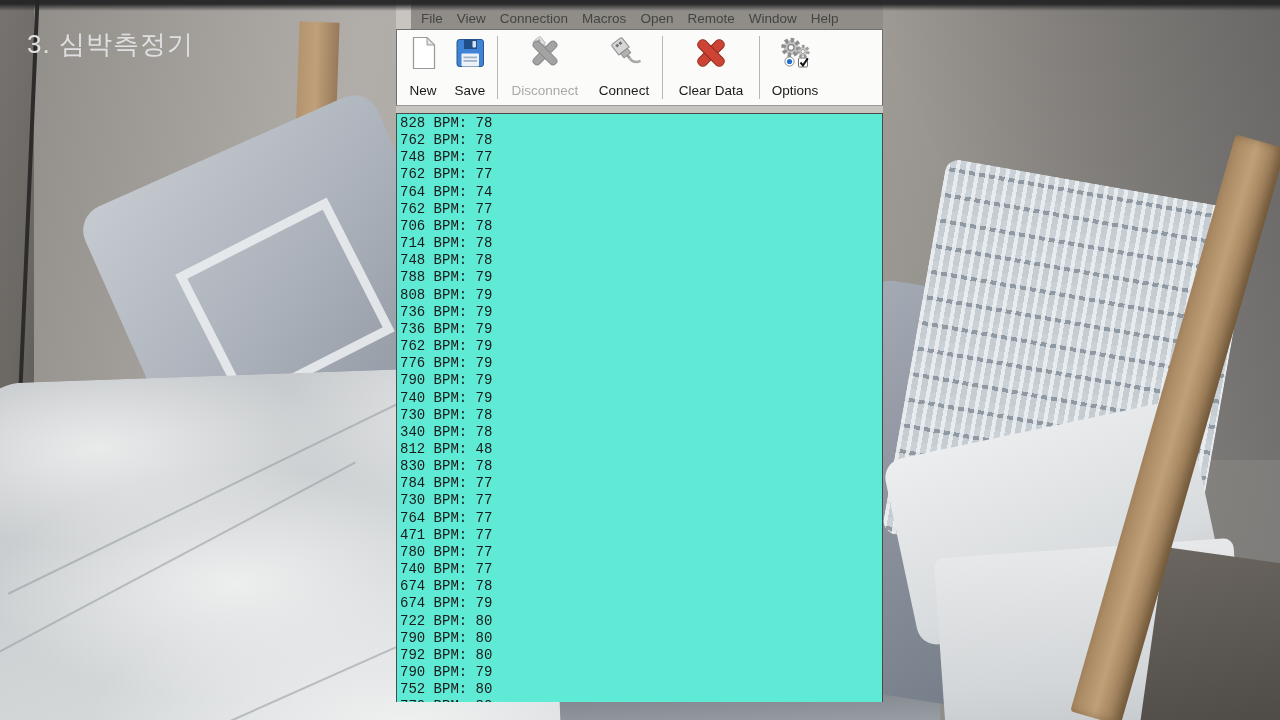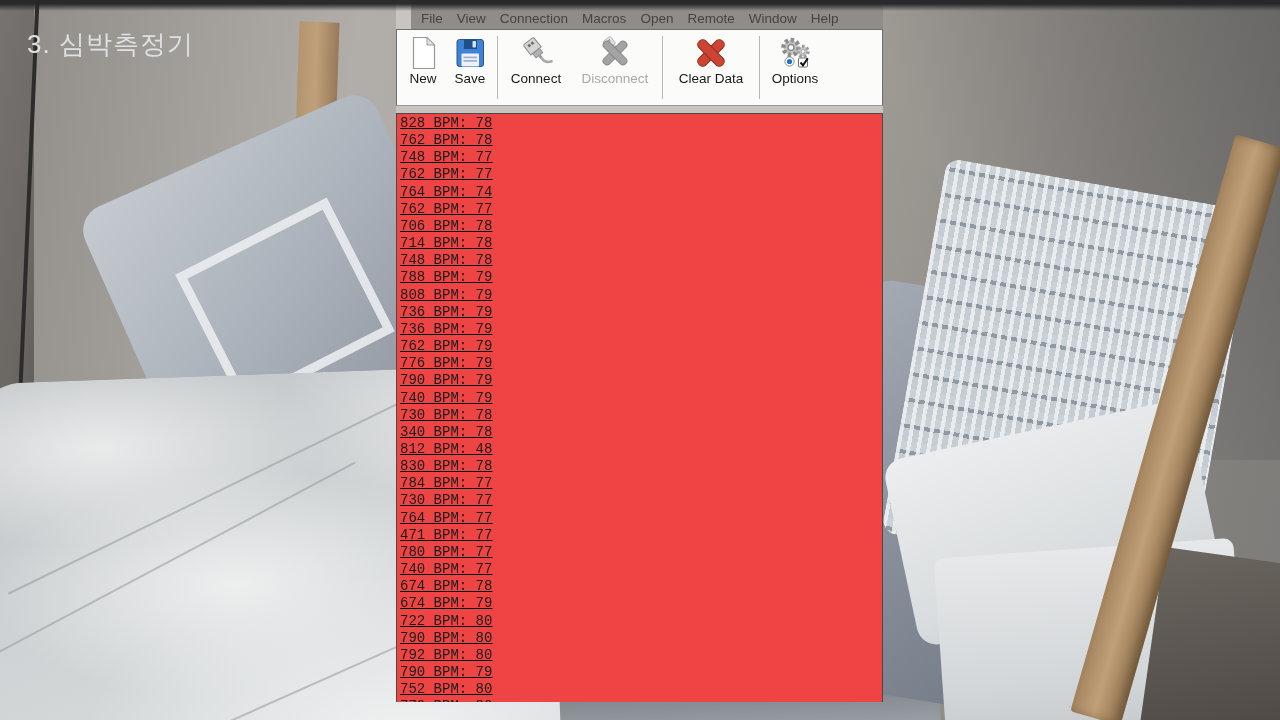--- a/index.html
+++ b/index.html
@@ -68,25 +68,25 @@
   
   .app-window { position:absolute; left:396px; top:0; width:487px; height:702px; z-index:20; overflow:hidden; background:#c8c4c0; }
   .menubar { position:absolute; left:15px; top:0; width:100%; height:29px;
     background:#908d89; display:flex; align-items:flex-end; padding:0 0 3px 3px; }
   .menu-item { padding:0 7px; font-size:13.5px; color:#45443f; white-space:nowrap; }
   .toolbar { position:absolute; left:0; top:29px; width:100%; height:77px;
     background:#fbfbfa; border:1px solid #6e6e6c; border-bottom:1px solid #9b9997;
     display:flex; align-items:stretch; padding-left:3px; }
   .tb-btn { display:flex; flex-direction:column; align-items:center; padding-top:5px; flex:none; }
   .tb-btn svg { width:36px; height:36px; flex:none; }
-  .tb-label { margin-top:0; font-size:13.5px; color:#1a1a1a; white-space:nowrap; }
+  .tb-label { margin-top:12px; font-size:13.5px; color:#1a1a1a; white-space:nowrap; }
   .tb-btn.disabled .tb-label { color:#a9a9a9; }
   .tb-sep { width:1px; background:#bab8b5; margin:6px 3px; flex:none; }
   .terminal { position:absolute; left:0; top:113px; width:487px; height:600px;
-    background:#ef4444; border:1px solid #4a4a48; overflow:hidden; padding:1px 0 0 3px;text-decoration:underline; }
+    background:#5eead4; border:1px solid #4a4a48; overflow:hidden; padding:1px 0 0 3px; }
   .term-line { font-family:"Liberation Mono","DejaVu Sans Mono",monospace;
     font-size:14px; line-height:17.15px; color:#1b1b1b; white-space:pre; }
 </style>
 </head>
 <body>
 
 <div class="slide">
 
   <div class="photo">
     <div class="wall"></div>
@@ -142,46 +142,46 @@
           <rect x="20.5" y="6" width="3.5" height="6.5" rx="0.8" fill="#d7e4f4"></rect>
           <rect x="9.5" y="18.5" width="17.5" height="13" rx="1" fill="#eef2f7"></rect>
           <rect x="11.5" y="21.5" width="13.5" height="1.8" fill="#9fb3c8"></rect>
           <rect x="11.5" y="25" width="13.5" height="1.8" fill="#9fb3c8"></rect>
         </svg>
         <span class="tb-label">Save</span>
       </div>
 
       <div class="tb-sep"></div>
 
+      <div class="tb-btn disabled" style="width:88px">
+        <svg viewBox="0 0 36 36">
+          <g opacity="0.8" transform="rotate(-38 13 11) scale(0.72) translate(2 1)">
+            <path d="M13 3.5 h10 a1.5 1.5 0 0 1 1.5 1.5 v11 h-13 v-11 a1.5 1.5 0 0 1 1.5 -1.5 z" fill="#d9d9d9" stroke="#9a9a9a"></path>
+            <rect x="14.6" y="6.2" width="2.8" height="2.8" fill="#8a8a8a"></rect>
+            <rect x="18.6" y="6.2" width="2.8" height="2.8" fill="#8a8a8a"></rect>
+            <rect x="13.8" y="16" width="8.4" height="5.5" fill="#c0c0c0" stroke="#9a9a9a"></rect>
+          </g>
+          <rect x="14.2" y="3" width="7.6" height="30" rx="3.4" transform="rotate(45 18 18)" fill="#a3a3a3" stroke="#878787"></rect>
+          <rect x="14.2" y="3" width="7.6" height="30" rx="3.4" transform="rotate(-45 18 18)" fill="#a3a3a3" stroke="#878787"></rect>
+        </svg>
+        <span class="tb-label">Disconnect</span>
+      </div>
+
       <div class="tb-btn" style="width:70px">
         <svg viewBox="0 0 36 36">
           <g transform="rotate(-38 18 16)">
             <path d="M13 3.5 h10 a1.5 1.5 0 0 1 1.5 1.5 v11 h-13 v-11 a1.5 1.5 0 0 1 1.5 -1.5 z" fill="#d6d6d6" stroke="#8d8d8d"></path>
             <rect x="14.6" y="6.2" width="2.8" height="2.8" fill="#6f6f6f"></rect>
             <rect x="18.6" y="6.2" width="2.8" height="2.8" fill="#6f6f6f"></rect>
             <rect x="13.8" y="16" width="8.4" height="5.5" fill="#b2b2b2" stroke="#8d8d8d"></rect>
             <rect x="16.6" y="21.5" width="2.8" height="4" fill="#9c9c9c"></rect>
             <path d="M18 25.5 q-0.5 6.5 7 8.5" stroke="#a8a8a8" stroke-width="2.4" fill="none"></path>
           </g>
         </svg>
         <span class="tb-label">Connect</span>
-      </div>
-
-      <div class="tb-btn disabled" style="width:88px">
-        <svg viewBox="0 0 36 36">
-          <g opacity="0.8" transform="rotate(-38 13 11) scale(0.72) translate(2 1)">
-            <path d="M13 3.5 h10 a1.5 1.5 0 0 1 1.5 1.5 v11 h-13 v-11 a1.5 1.5 0 0 1 1.5 -1.5 z" fill="#d9d9d9" stroke="#9a9a9a"></path>
-            <rect x="14.6" y="6.2" width="2.8" height="2.8" fill="#8a8a8a"></rect>
-            <rect x="18.6" y="6.2" width="2.8" height="2.8" fill="#8a8a8a"></rect>
-            <rect x="13.8" y="16" width="8.4" height="5.5" fill="#c0c0c0" stroke="#9a9a9a"></rect>
-          </g>
-          <rect x="14.2" y="3" width="7.6" height="30" rx="3.4" transform="rotate(45 18 18)" fill="#a3a3a3" stroke="#878787"></rect>
-          <rect x="14.2" y="3" width="7.6" height="30" rx="3.4" transform="rotate(-45 18 18)" fill="#a3a3a3" stroke="#878787"></rect>
-        </svg>
-        <span class="tb-label">Disconnect</span>
       </div>
 
       <div class="tb-sep"></div>
 
       <div class="tb-btn" style="width:90px">
         <svg viewBox="0 0 36 36">
           <rect x="13.2" y="1.5" width="9.6" height="33" rx="4.2" transform="rotate(45 18 18)" stroke="#8f2d1f" fill="#cd4434"></rect>
           <rect x="13.2" y="1.5" width="9.6" height="33" rx="4.2" transform="rotate(-45 18 18)" stroke="#8f2d1f" fill="#cd4434"></rect>
         </svg>
         <span class="tb-label">Clear Data</span>

